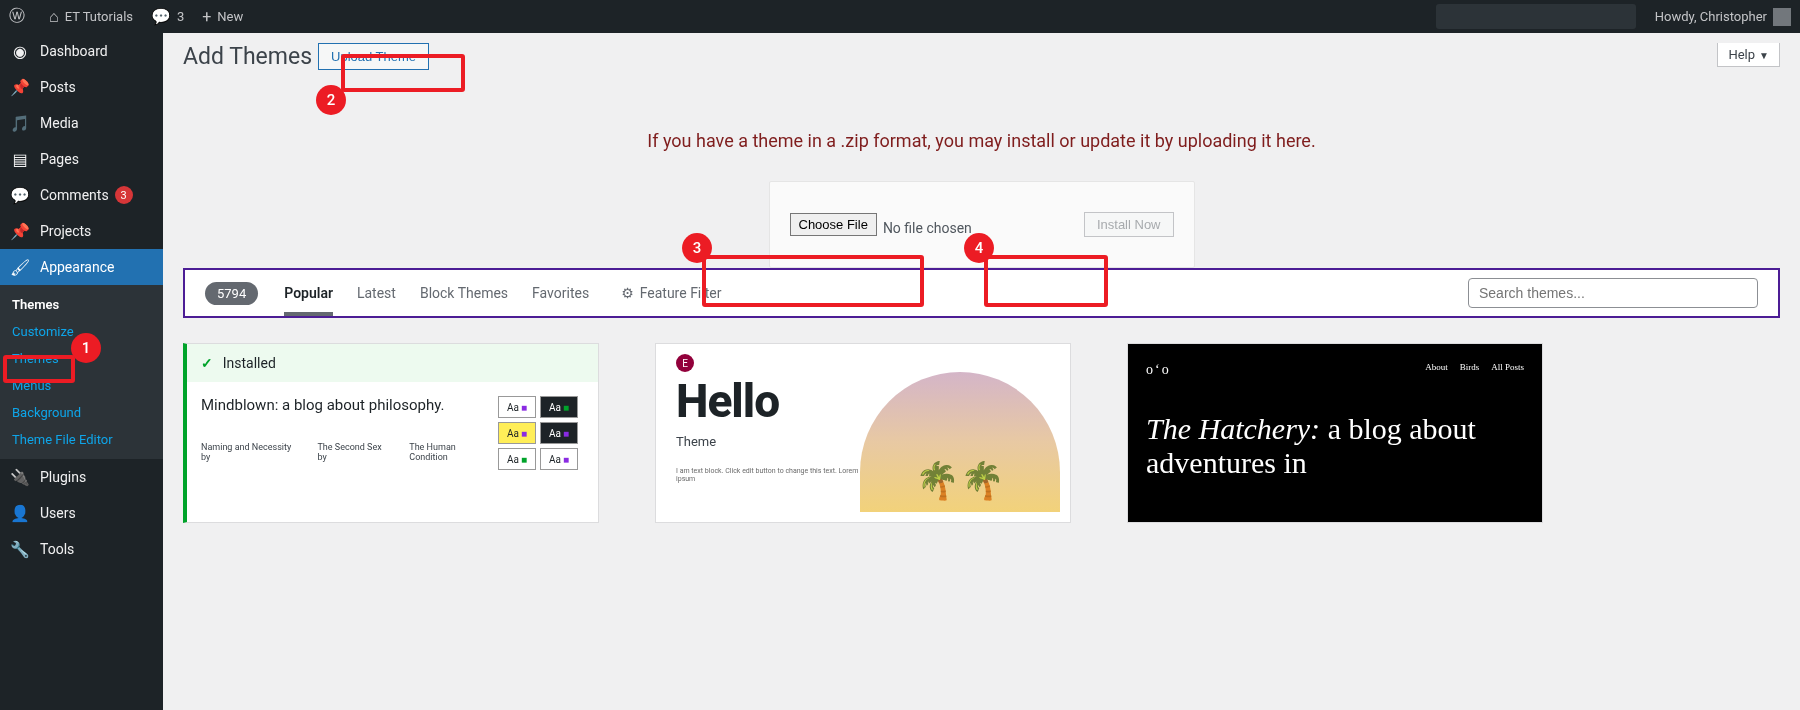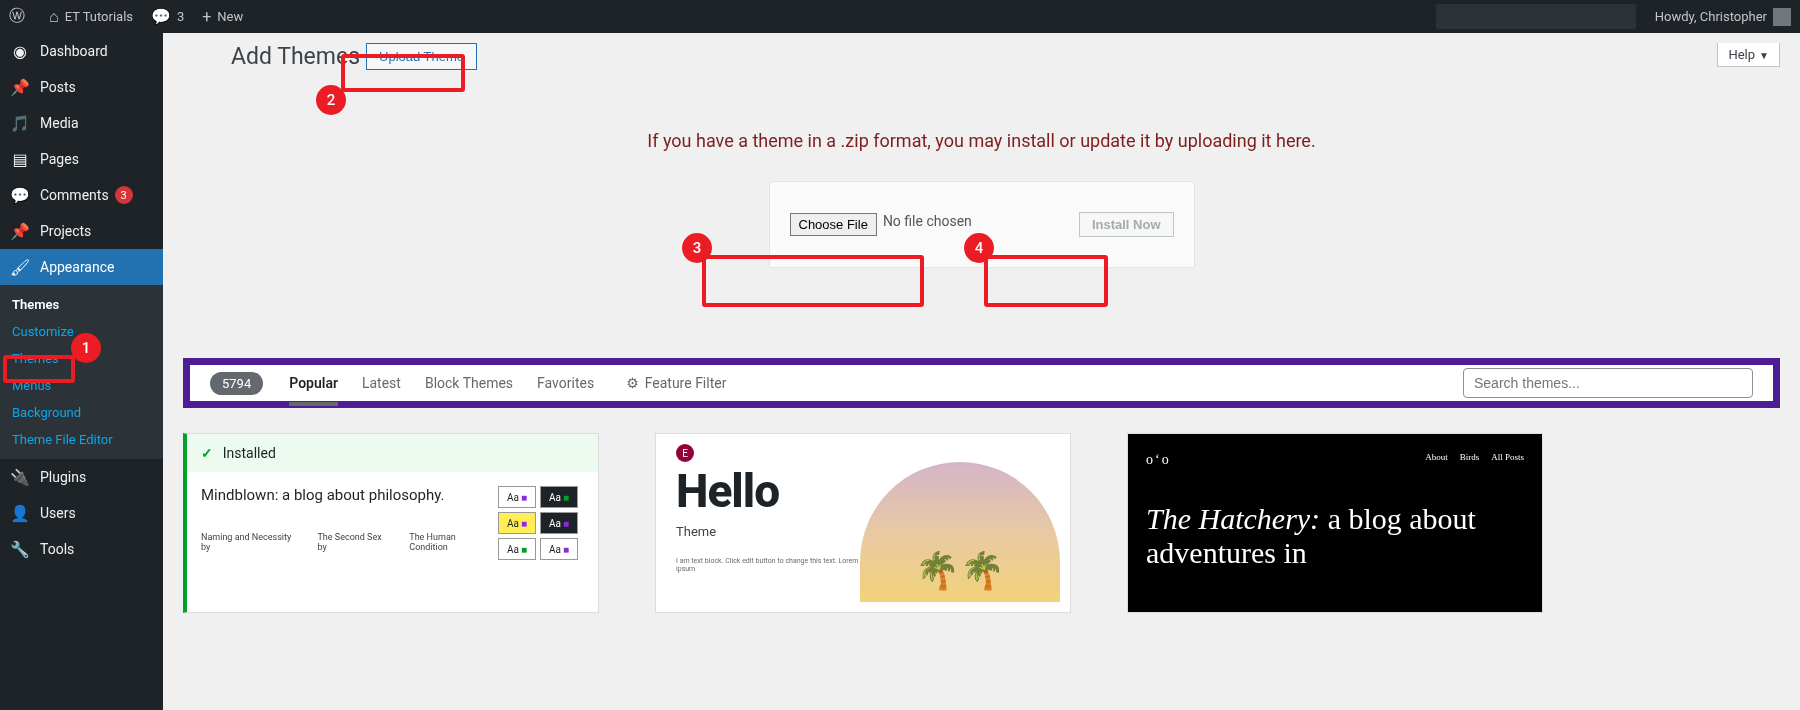--- a/index.html
+++ b/index.html
@@ -21,36 +21,36 @@
   #adminmenu .menu-item.top { font-size: 14px; font-weight: 400; }
   #adminmenu .menu-item.current { background: #2271b1; color: #fff; position: relative; }
   #adminmenu .menu-item.current::after { content: ''; position: absolute; right: -8px; top: 50%; margin-top: -8px; border: 8px solid transparent; border-right-color: #f0f0f1; }
   #adminmenu .submenu { background: #2c3338; padding: 6px 0; }
   #adminmenu .submenu .sub-item { display: block; padding: 6px 12px; font-size: 13px; color: #0ea5e9; cursor: pointer; }
   #adminmenu .submenu .sub-item.current { color: #fff; font-weight: 600; }
   #adminmenu .badge-count { display: inline-flex; align-items: center; justify-content: center; min-width: 18px; height: 18px; background: #d63638; color: #fff; border-radius: 9px; font-size: 11px; margin-left: 6px; padding: 0 5px; }
 
   
   #wpbody { position: absolute; top: 33px; left: 163px; right: 0; bottom: 0; background: #f0f0f1; padding: 0 20px; overflow: hidden; }
-  .heading-row { display: flex; align-items: center; margin-top: 10px; margin-left: 48px; }
+  .heading-row { display: flex; align-items: center; margin-top: 10px; }
   .heading-row h1 { font-size: 23px; font-weight: 400; color: #3c434a; }
   .page-title-action { margin-left: 6px; padding: 5px 12px; border: 1px solid #2271b1; color: #2271b1; background: #f6f7f7; font-size: 13px; cursor: pointer; }
   .help-tab { position: absolute; top: 10px; right: 20px; border: 1px solid #c3c4c7; border-top: none; padding: 4px 10px; font-size: 13px; background: #fff; cursor: pointer; }
   .help-tab .tri { font-size: 10px; margin-left: 4px; }
 
   
   .upload-instr { text-align: center; font-size: 18px; color: #7f1d1d; margin-top: 60px; margin-bottom: 30px; }
   .upload-form { width: 426px; margin: 0 auto; border: 1px solid #e5e5e5; background: #fafafa; padding: 30px 20px; display: flex; align-items: center; justify-content: space-between; border-radius: 2px; }
-  .upload-form .file-group { display: flex; align-items: flex-start; }
+  .upload-form .file-group { display: flex; align-items: flex-end; }
   .upload-form .choose { border: 1px solid #767676; background: #efefef; padding: 3px 8px; font-size: 13px; cursor: pointer; }
   .upload-form .file-label { margin-left: 6px; font-size: 14px; color: #50575e; }
-  .upload-form .install { border: 1px solid #c3c4c7; background: #f6f7f7; color: #a7aaad; padding: 4px 12px; font-size: 13px; cursor: pointer; font-weight: bold; }
-
-  
-  .filter-wrap { background: #fff; border: 7px solid #4c1d95; margin-top: 90px; display: flex; align-items: center; padding: 18px 20px; position: relative; height: 50px; }
+  .upload-form .install { border: 1px solid #c3c4c7; background: #f6f7f7; color: #a7aaad; padding: 4px 12px; font-size: 13px; cursor: pointer; }
+
+  
+  .filter-wrap { background: #fff; border: 2px solid #4c1d95; display: flex; align-items: center; padding: 18px 20px; position: relative; height: 50px; }
   .filter-wrap .count { background: #646970; color: #fff; padding: 4px 12px; border-radius: 14px; font-size: 13px; margin-right: 14px; }
   .filter-links { display: flex; align-items: center; }
   .filter-links .flink { padding: 0 12px; font-size: 14px; color: #646970; cursor: pointer; }
   .filter-links .flink.current { color: #1d2327; font-weight: 600; position: relative; }
   .filter-links .flink.current::after { content: ''; position: absolute; bottom: -15px; left: 12px; right: 12px; height: 4px; background: #646970; }
   .feature-filter { display: flex; align-items: center; margin-left: 20px; font-size: 14px; color: #646970; cursor: pointer; }
   .feature-filter .icon { margin-right: 6px; }
   .search-themes { position: absolute; right: 20px; top: 50%; transform: translateY(-50%); width: 290px; padding: 6px 10px; border: 1px solid #8c8f94; border-radius: 4px; font-size: 14px; }
 
   

